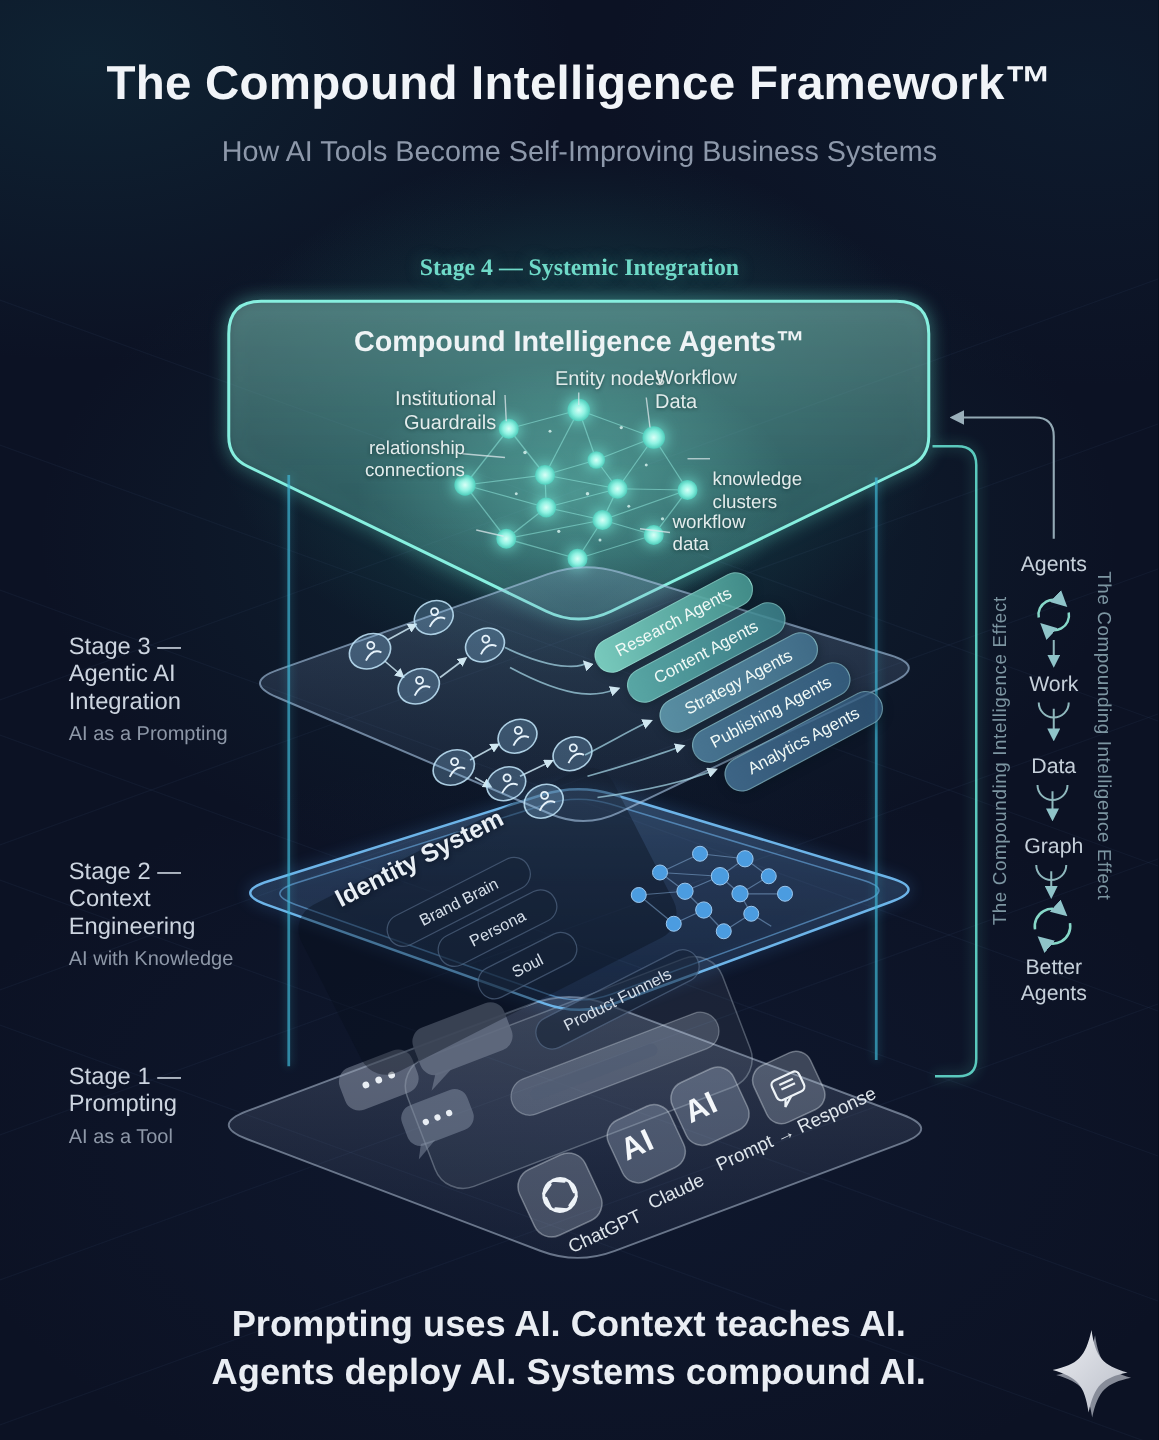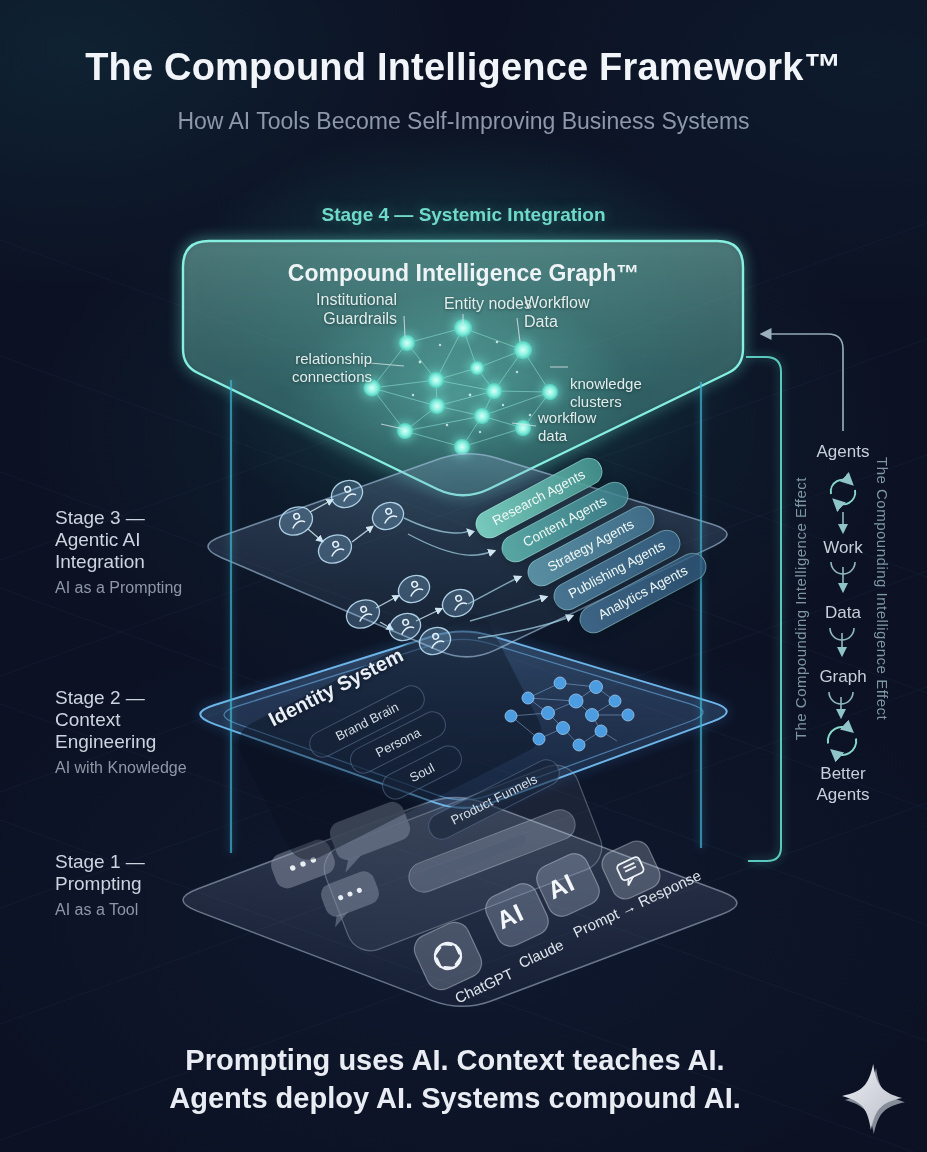--- a/index.html
+++ b/index.html
@@ -14,27 +14,27 @@
       radial-gradient(700px 420px at 463px 910px, rgba(42,82,142,0.10), transparent 75%),
       #0c1224;
   }
   svg{position:absolute;left:0;top:0;}
   .abs{position:absolute;}
   .pre{white-space:pre-line;}
 
   
   #title{top:46px;left:0;width:927px;text-align:center;font-size:38px;font-weight:700;color:#f1f4f8;letter-spacing:.2px;}
   #subtitle{top:108px;left:0;width:927px;text-align:center;font-size:23px;color:#8d98aa;}
-  #s4heading{top:204px;left:0;width:927px;text-align:center;font-size:19px;font-weight:700;color:#6fdac8;text-shadow:0 0 14px rgba(110,230,210,.35);}
+  #s4heading{top:204px;left:0;width:927px;text-align:center;font-size:19px;font-weight:700;color:#6fdac8;text-shadow:0 0 14px rgba(110,230,210,.35);font-family:Liberation Serif, serif;}
   #paneltitle{top:260px;left:200px;width:527px;text-align:center;font-size:23px;font-weight:700;color:#eef3f5;}
 
   
   .co{color:#e3ecec;font-size:16px;line-height:1.2;text-shadow:0 1px 3px rgba(0,30,30,.5);}
   .co.sm{font-size:15px;}
-  #co-inst{left:257px;top:290px;width:140px;text-align:right;}
+  #co-inst{left:257px;top:310px;width:140px;text-align:right;}
   #co-entity{left:392px;top:294px;width:140px;text-align:right;}
   #co-wftop{left:524px;top:293px;}
   #co-rel{left:232px;top:350px;width:140px;text-align:right;}
   #co-knw{left:570px;top:375px;}
   #co-biz{left:237px;top:403px;width:140px;text-align:right;}
   #co-wfbot{left:538px;top:409px;}
 
   
   .stageTitle{font-size:19px;font-weight:400;color:#ccd4df;line-height:22px;}
   .stageSub{font-size:16px;color:#8d97a7;margin-top:6px;}
@@ -428,21 +428,21 @@
 
   <g transform="translate(872,1098) rotate(2)">
     <path d="M 0,-34 C 4,-12 10,-6 30,-1 C 10,4 4,10 0,32 C -4,10 -10,4 -30,-1 C -10,-6 -4,-12 0,-34 Z" fill="#878c99" transform="translate(3,4)"></path>
     <path d="M 0,-34 C 4,-12 10,-6 30,-1 C 10,4 4,10 0,32 C -4,10 -10,4 -30,-1 C -10,-6 -4,-12 0,-34 Z" fill="url(#gStar)"></path>
   </g>
 </svg>
 
   <div class="abs" id="title">The Compound Intelligence Framework™</div>
   <div class="abs" id="subtitle">How AI Tools Become Self-Improving Business Systems</div>
   <div class="abs" id="s4heading">Stage 4 — Systemic Integration</div>
-  <div class="abs" id="paneltitle">Compound Intelligence Graph™</div>
+  <div class="abs" id="paneltitle">Compound Intelligence Agents™</div>
 
   <div class="abs co pre" id="co-inst">Institutional
 Guardrails</div>
   <div class="abs co" id="co-entity">Entity nodes</div>
   <div class="abs co pre" id="co-wftop">Workflow
 Data</div>
   <div class="abs co sm pre" id="co-rel">relationship
 connections</div>
   <div class="abs co sm pre" id="co-knw">knowledge
 clusters</div>

